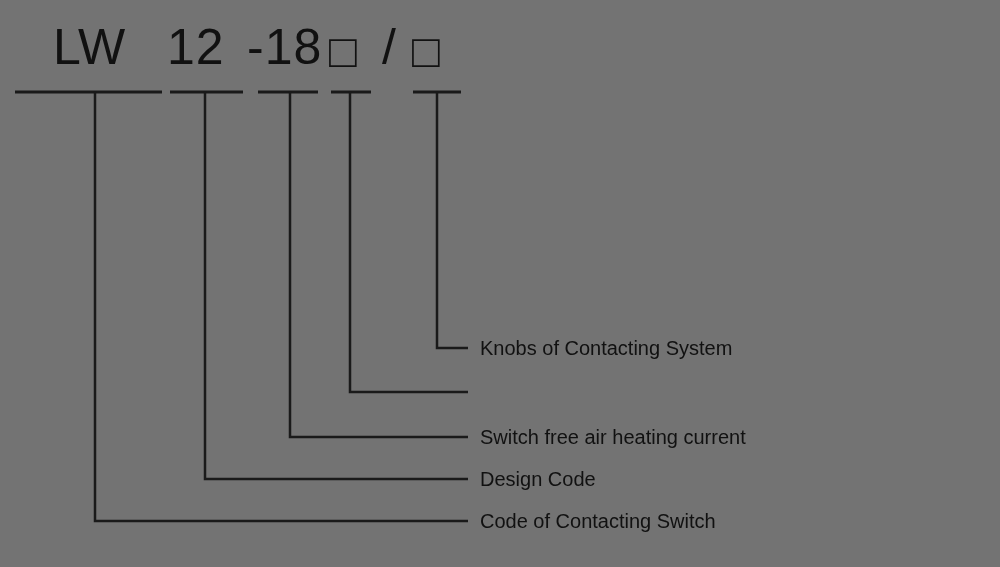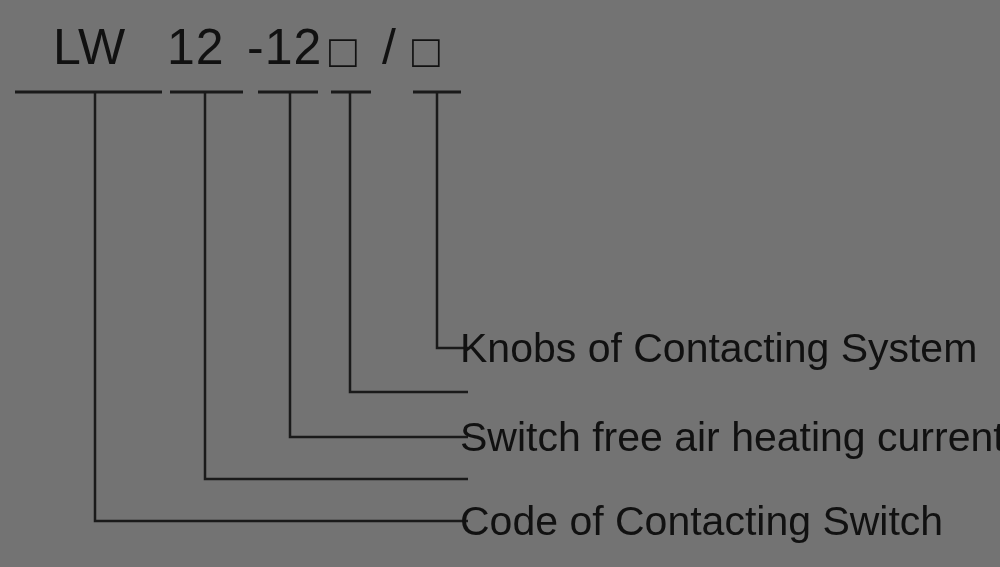--- a/index.html
+++ b/index.html
@@ -32,23 +32,23 @@
     letter-spacing: 1px;
     color: #111111;
     white-space: nowrap;
   }
   .code-part.box {
     font-size: 46px;
     top: 22px;
   }
   .diagram-label {
     position: absolute;
-    left: 460px;
+    left: 480px;
     transform: translateY(-50%);
-    font-size: 41px;
+    font-size: 20px;
     line-height: 34px;
     font-weight: 400;
     color: #111111;
     white-space: nowrap;
   }
 </style>
 </head>
 <body>
 
 <div class="canvas">
@@ -67,22 +67,23 @@
       <path d="M437 92 V348 H468"></path>
       <path d="M350 92 V392 H468"></path>
       <path d="M290 92 V437 H468"></path>
       <path d="M205 92 V479 H468"></path>
       <path d="M95  92 V521 H468"></path>
     </g>
   </svg>
 
   <span class="code-part" style="left:53px">LW</span>
   <span class="code-part" style="left:167px">12</span>
-  <span class="code-part" style="left:247px">-12</span>
+  <span class="code-part" style="left:247px">-18</span>
   <span class="code-part box" style="left:329px">□</span>
   <span class="code-part" style="left:382px">/</span>
   <span class="code-part box" style="left:412px">□</span>
 
   <div class="diagram-label" style="top:348px">Knobs of Contacting System</div>
   <div class="diagram-label" style="top:437px">Switch free air heating current</div>
+  <div class="diagram-label" style="top:479px">Design Code</div>
   <div class="diagram-label" style="top:521px">Code of Contacting Switch</div>
 
 </div>
 
 </body></html>

